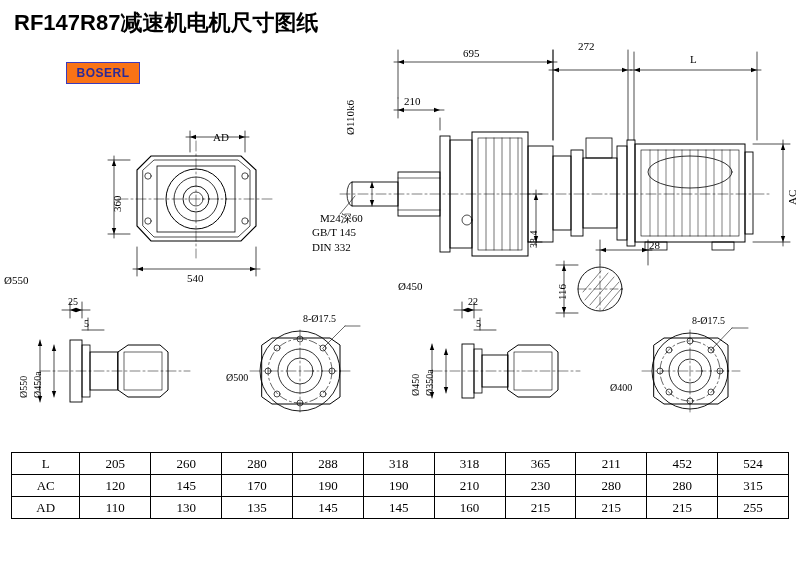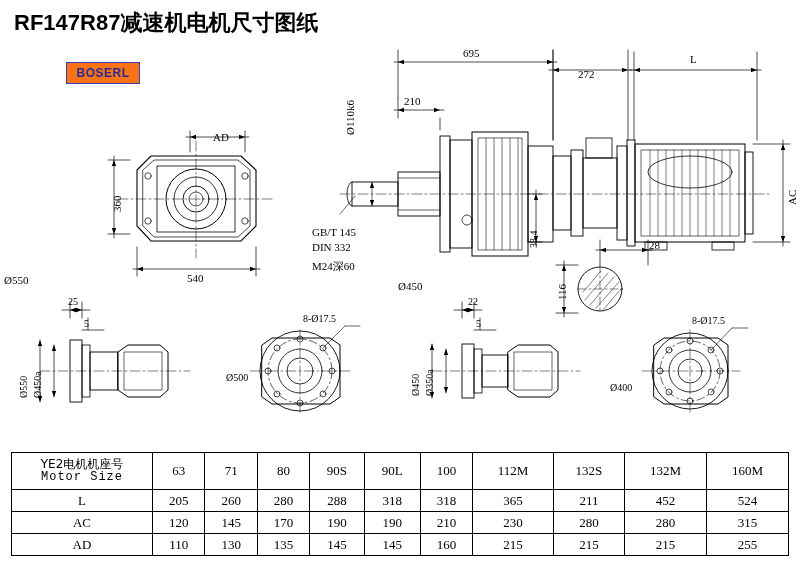--- a/index.html
+++ b/index.html
@@ -385,34 +385,34 @@
       <circle cx="690" cy="401" r="3" stroke-width="0.7"></circle>
       <circle cx="660" cy="371" r="3" stroke-width="0.7"></circle>
       <circle cx="720" cy="371" r="3" stroke-width="0.7"></circle>
       <line x1="711" y1="350" x2="732" y2="328" stroke-width="0.6"></line>
       <line x1="732" y1="328" x2="748" y2="328" stroke-width="0.6"></line>
 
     </g>
   </svg>
 
   <div class="lbl" style="left:463px; top:47px;">695</div>
-  <div class="lbl" style="left:578px; top:68px;">272</div>
+  <div class="lbl" style="left:578px; top:40px;">272</div>
   <div class="lbl" style="left:690px; top:53px;">L</div>
   <div class="lbl" style="left:404px; top:95px;">210</div>
   <div class="lbl rot" style="left:344px; top:135px;">Ø110k6</div>
   <div class="lbl rot small" style="left:528px; top:248px;">33.4</div>
   <div class="lbl rot" style="left:786px; top:205px;">AC</div>
   <div class="lbl" style="left:649px; top:239px;">28</div>
   <div class="lbl rot" style="left:556px; top:300px;">116</div>
 
   <div class="lbl" style="left:213px; top:131px;">AD</div>
   <div class="lbl rot" style="left:111px; top:212px;">360</div>
   <div class="lbl" style="left:187px; top:272px;">540</div>
 
-  <div class="lbl" style="left:312px; top:211px;margin-top:48px;">M24深60</div>
+  <div class="lbl" style="left:320px; top:211px;">M24深60</div>
   <div class="lbl" style="left:312px; top:226px;">GB/T 145</div>
   <div class="lbl" style="left:312px; top:241px;">DIN 332</div>
 
   <div class="lbl" style="left:4px; top:274px;">Ø550</div>
   <div class="lbl" style="left:398px; top:280px;">Ø450</div>
 
   <div class="lbl small" style="left:68px; top:296px;">25</div>
   <div class="lbl small" style="left:84px; top:318px;">5</div>
   <div class="lbl small" style="left:462px; top:296px;padding-left:6px;">22</div>
   <div class="lbl small" style="left:476px; top:318px;">5</div>
@@ -422,36 +422,20 @@
 
   <div class="lbl rot small" style="left:18px; top:398px;">Ø550</div>
   <div class="lbl rot small" style="left:32px; top:398px;">Ø450a</div>
   <div class="lbl small" style="left:226px; top:340px;margin-top:32px;">Ø500</div>
   <div class="lbl rot small" style="left:410px; top:396px;">Ø450</div>
   <div class="lbl rot small" style="left:424px; top:396px;">Ø350a</div>
   <div class="lbl small" style="left:610px; top:341px;margin-top:41px;">Ø400</div>
 
   <table class="spec">
     <tbody>
-      <tr class="header">
-        <td class="head-label">
-          <div class="cn">YE2电机机座号</div>
-          <div class="mono-sp" style="font-family:'Liberation Mono', monospace; font-size:12px;">Motor Size</div>
-        </td>
-        <td>63</td>
-        <td>71</td>
-        <td>80</td>
-        <td>90S</td>
-        <td>90L</td>
-        <td>100</td>
-        <td>112M</td>
-        <td>132S</td>
-        <td>132M</td>
-        <td>160M</td>
-      </tr>
       <tr>
         <td class="rowlabel">L</td>
         <td>205</td>
         <td>260</td>
         <td>280</td>
         <td>288</td>
         <td>318</td>
         <td>318</td>
         <td>365</td>
         <td>211</td>

